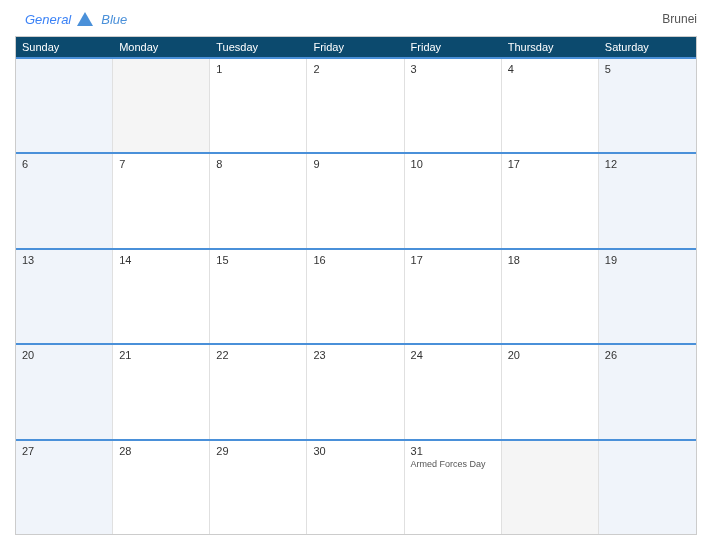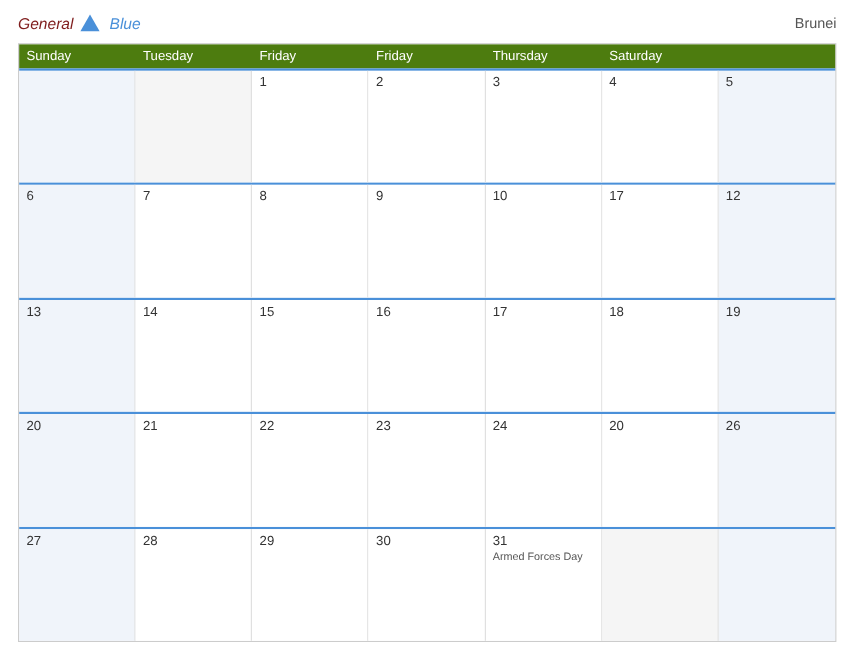--- a/index.html
+++ b/index.html
@@ -24,22 +24,23 @@
       justify-content: space-between;
       margin-bottom: 8px;
     }
     .logo {
       display: flex;
       align-items: center;
       gap: 4px;
     }
     .logo-text-general {
       font-size: 13px;
-      color: #7f1d1d;
+      color: #3b82f6;
       font-style: italic;
+      margin-left: 10px;
     }
     .logo-text-blue {
       font-size: 13px;
       color: #4a90d9;
       font-style: italic;
     }
     .logo-triangle {
       width: 0;
       height: 0;
       border-left: 8px solid transparent;
@@ -62,21 +63,21 @@
     }
     .calendar-grid {
       flex: 1;
       display: flex;
       flex-direction: column;
       border: 1px solid #ccc;
     }
     .day-headers {
       display: grid;
       grid-template-columns: repeat(7, 1fr);
-      background: #4d7c0f;
+      background: #0c4a6e;
     }
     .day-header {
       color: #fff;
       font-size: 11px;
       padding: 4px 6px;
       text-align: left;
       font-weight: normal;
     }
     .weeks-container {
       flex: 1;
@@ -129,20 +130,21 @@
       <div class="logo-triangle"></div>
       <br>
       <span class="logo-text-blue">Blue</span>
     </div>
     <div class="country-label">Brunei</div>
   </div>
 
   <div class="calendar-grid">
     <div class="day-headers">
     <div class="day-header">Sunday</div>
+        <div class="day-header">Monday</div>
         <div class="day-header">Tuesday</div>
         <div class="day-header">Friday</div>
         <div class="day-header">Friday</div>
         <div class="day-header">Thursday</div>
         <div class="day-header">Saturday</div>
       </div>
     <div class="weeks-container">
     <div class="week-row">
           <div class="day-cell empty weekend-col"></div>
           <div class="day-cell empty"></div>

